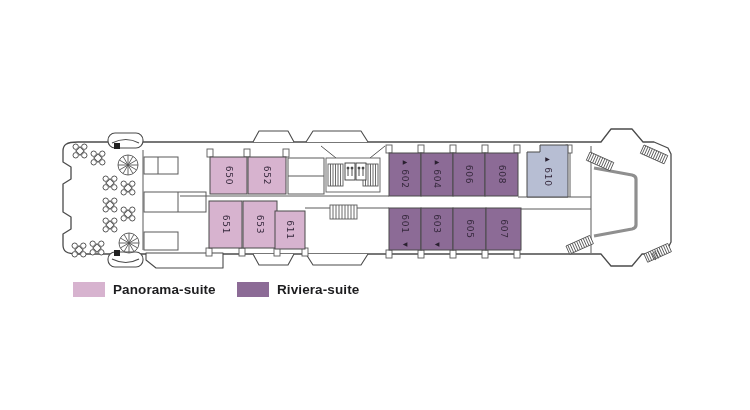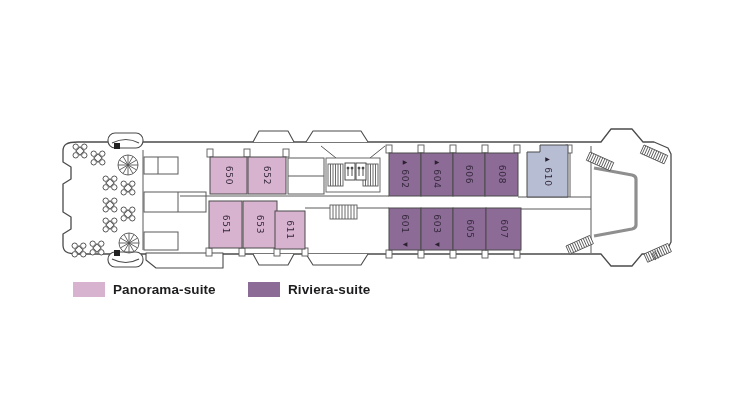--- a/index.html
+++ b/index.html
@@ -258,19 +258,19 @@
       <text class="cabin-marker" x="547.5" y="161" text-anchor="middle">▶</text>
       <text class="cabin-number" x="547.5" y="177" text-anchor="middle" dominant-baseline="central" transform="rotate(90 547.5 177)">610</text>
     </g>
   </svg>
 
   <div class="legend">
     <div class="legend-item" style="left:73px">
       <span class="legend-swatch" style="background: rgb(215, 179, 207);"></span>
       <span class="legend-label">Panorama-suite</span>
     </div>
-    <div class="legend-item" style="left:248px">
+    <div class="legend-item" style="left:237px">
       <span class="legend-swatch" style="background: rgb(140, 107, 150);"></span>
       <span class="legend-label">Riviera-suite</span>
     </div>
   </div>
 
 </div>
 
 </body></html>

